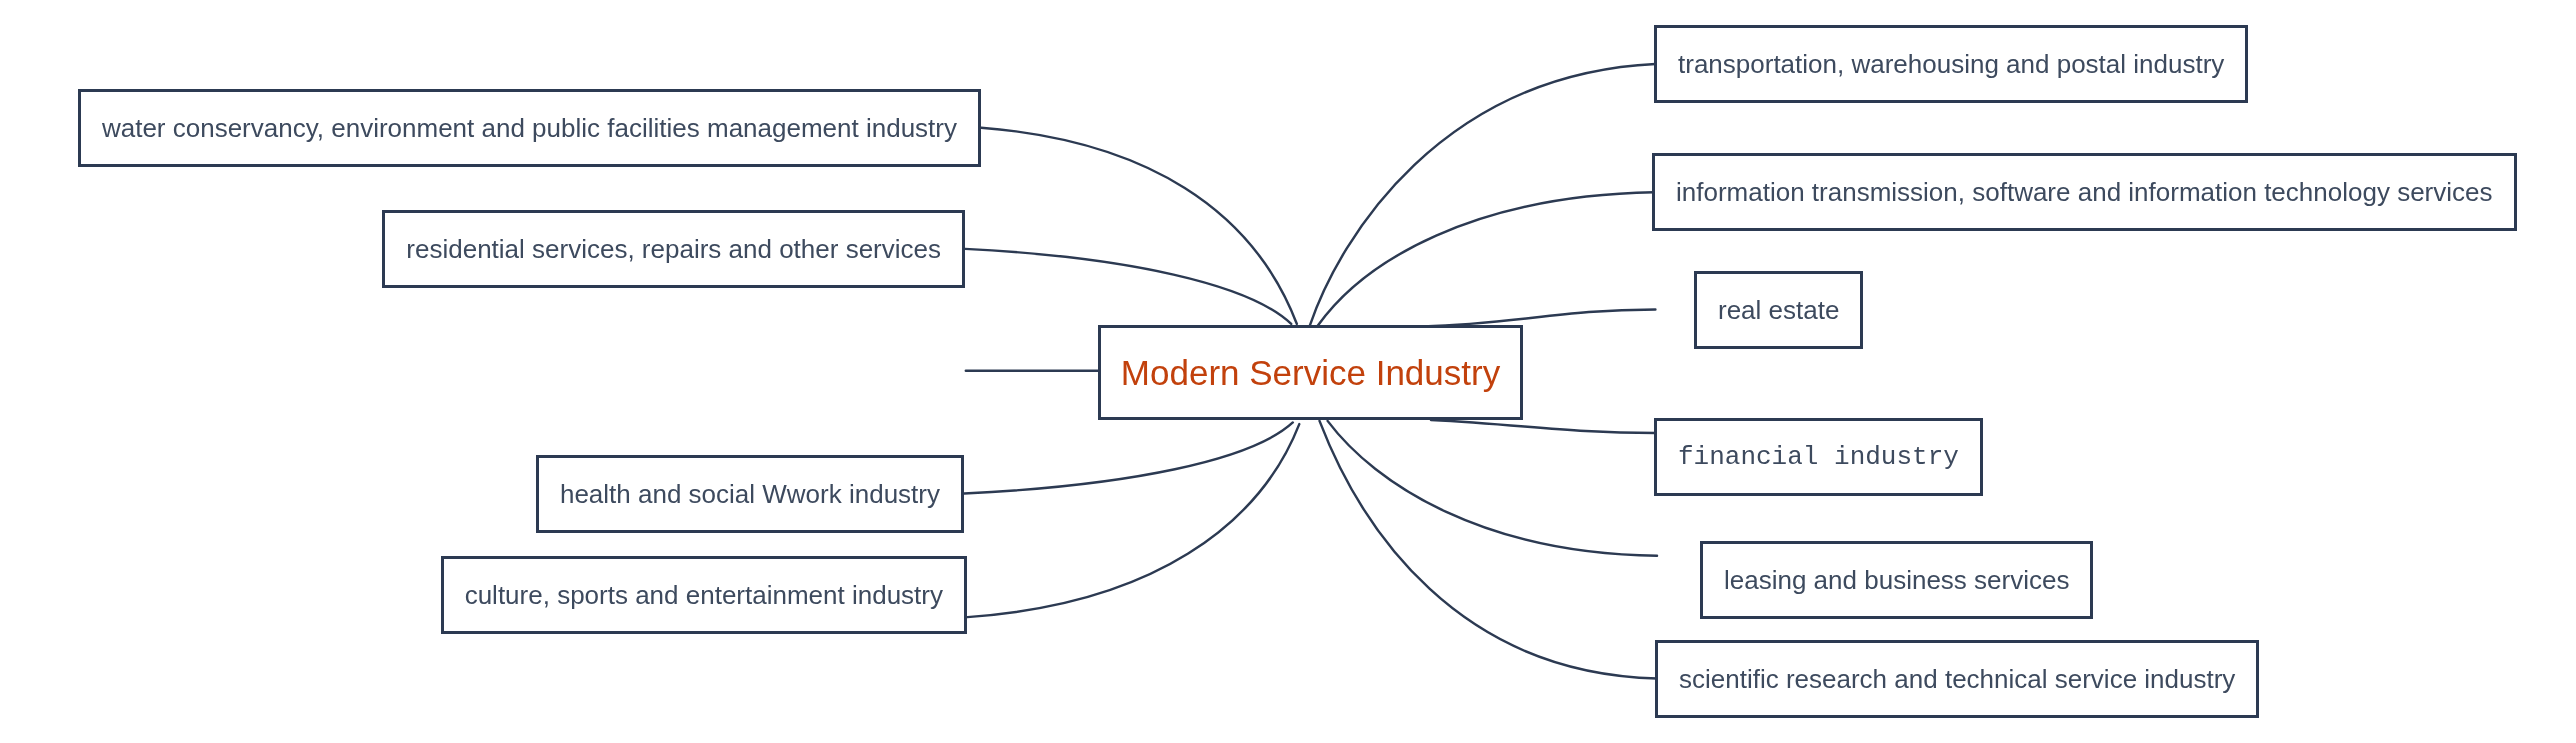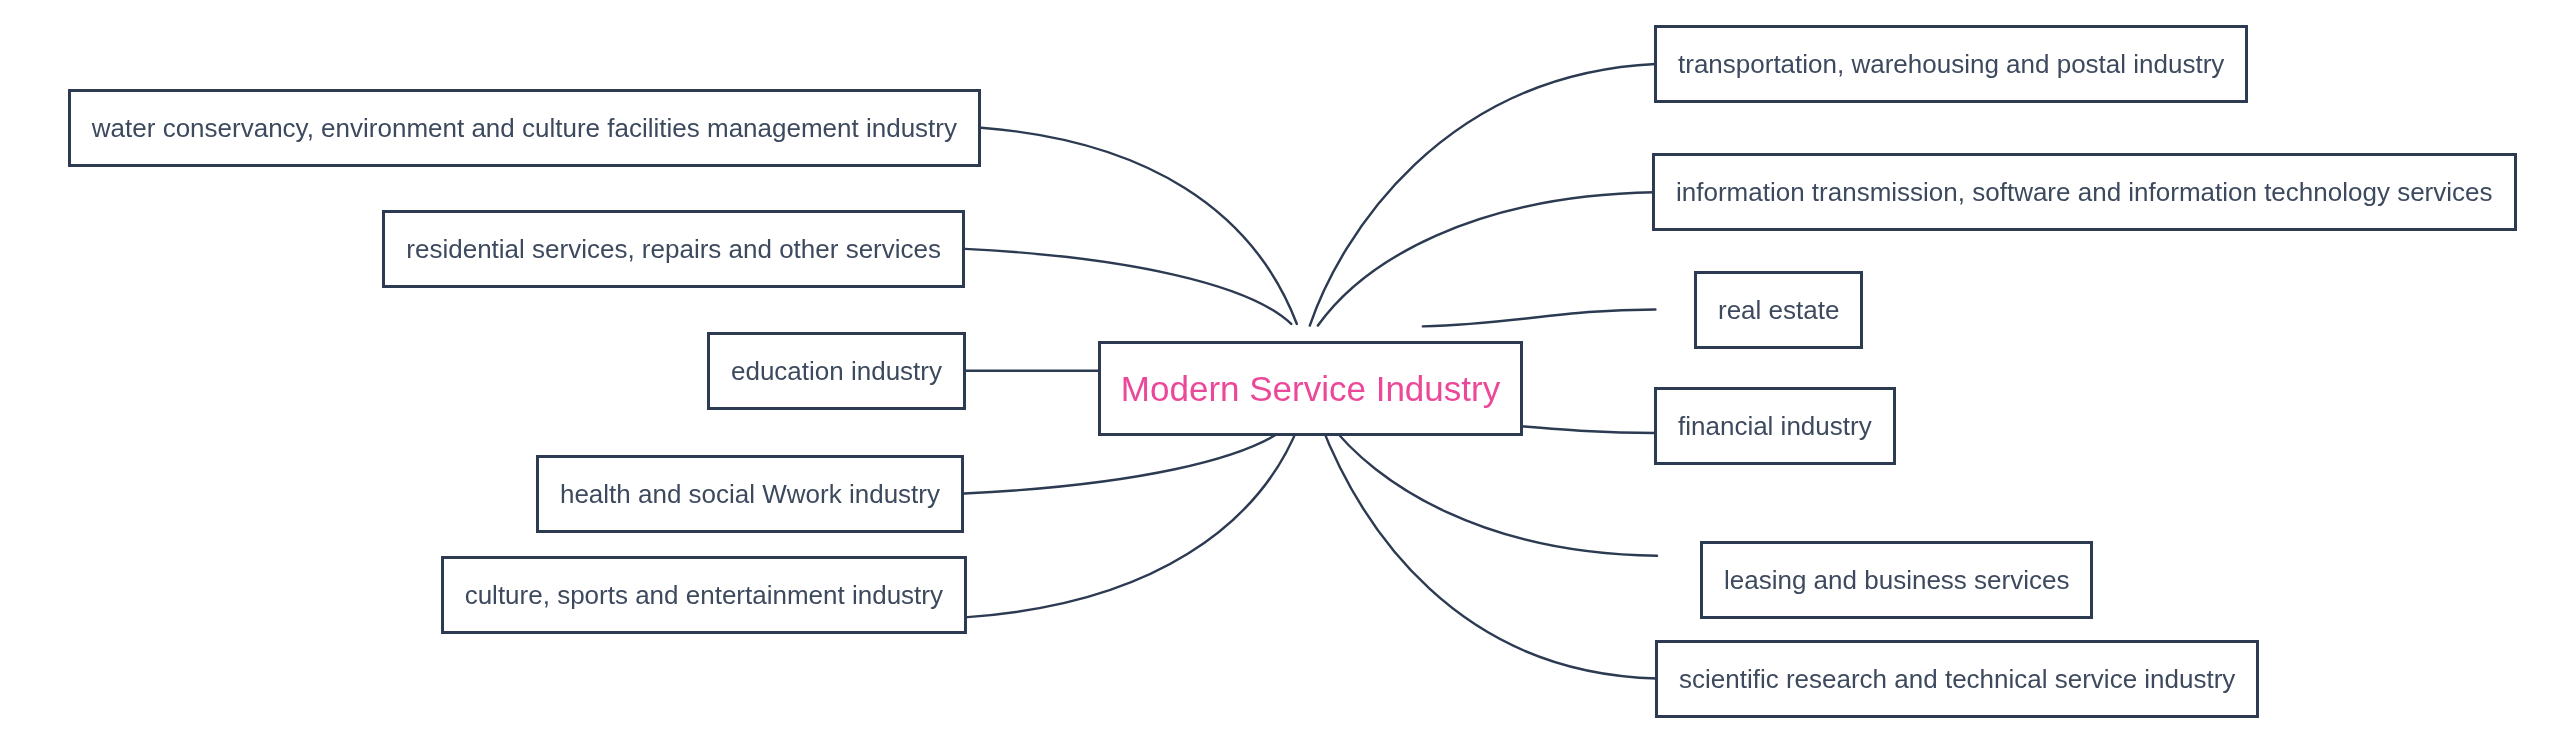--- a/index.html
+++ b/index.html
@@ -40,33 +40,32 @@
     padding: 0 21px;
     height: 78px;
   }
   .node.center {
     left: 1098px;
     top: 325px;
     width: 425px;
     height: 95px;
     font-size: 35px;
     padding: 0 15px;
-    color: #ec4899;
-    margin-top: 16px;
+    color: #c2410c;
   }
   
   .node.l1 { right: 1595px; top: 89px; }
   .node.l2 { right: 1611px; top: 210px; margin-left: 39px; }
   .node.l3 { right: 1610px; top: 332px; }
   .node.l4 { right: 1612px; top: 455px; text-align: center; }
   .node.l5 { right: 1609px; top: 556px; }
   .node.r1 { left: 1654px; top: 25px;  }
   .node.r2 { left: 1652px; top: 153px; }
   .node.r3 { left: 1654px; top: 271px; margin-left: 40px; }
-  .node.r4 { left: 1654px; top: 387px; }
+  .node.r4 { left: 1654px; top: 418px; font-family: Liberation Mono, monospace; }
   .node.r5 { left: 1700px; top: 517px; margin-top: 24px; }
   .node.r6 { left: 1655px; top: 640px; }
 </style>
 </head>
 <body>
 
 <div id="canvas">
 
   <svg id="connectors" viewBox="0 0 3190 921" xmlns="http://www.w3.org/2000/svg">
     <path d="M 1215 158 C 1420 174, 1552 260, 1606 401"></path>
@@ -80,27 +79,24 @@
     <path d="M 1772 520 C 1890 526, 1942 536, 2050 536"></path>
     <path d="M 1644 521 C 1704 601, 1840 686, 2052 688"></path>
     <path d="M 1634 521 C 1686 656, 1806 834, 2052 840"></path>
   </svg>
 
   <div class="node center">
     <span>Modern Service Industry</span>
   </div>
 
   <div class="node l1">
-    <span>water conservancy, environment and culture facilities management industry</span>
+    <span>water conservancy, environment and public facilities management industry</span>
   </div>
   <div class="node l2">
     <span>residential services, repairs and other services</span>
-  </div>
-  <div class="node l3">
-    <span>education industry</span>
   </div>
   <div class="node l4">
     <span>health and social Wwork industry</span>
   </div>
   <div class="node l5">
     <span>culture, sports and entertainment industry</span>
   </div>
 
   <div class="node r2">
     <span>information transmission, software and information technology services</span>

